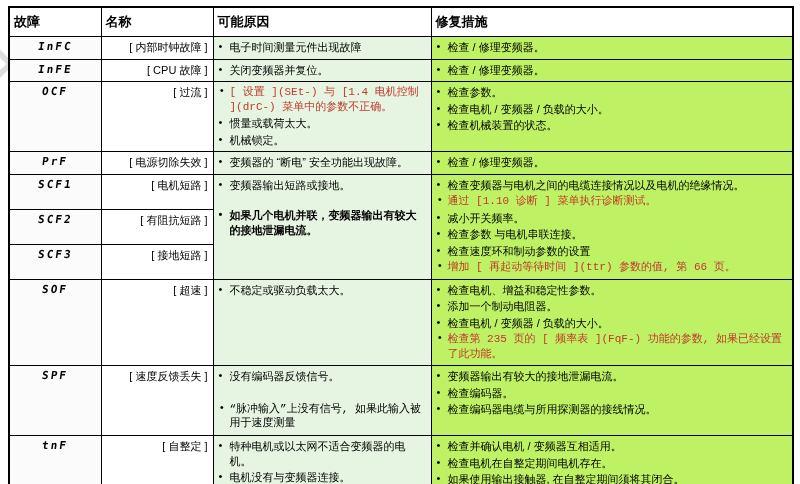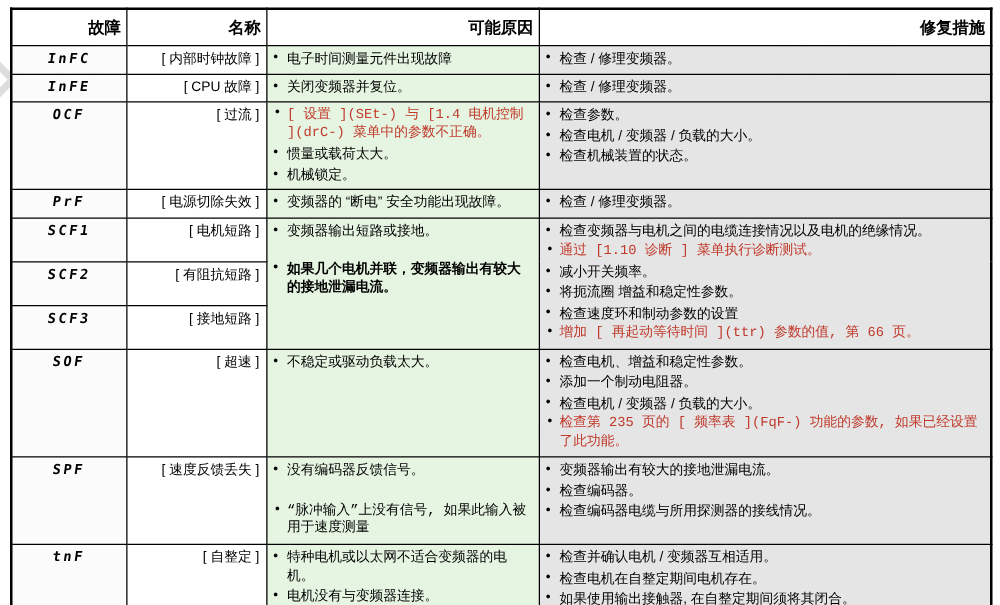--- a/index.html
+++ b/index.html
@@ -68,21 +68,21 @@
   }
   table.grid th, table.grid td {
     border: 1px solid #000000;
     vertical-align: top;
     padding: 3px 5px 4px 5px;
     font-size: 11px;
     line-height: 1.32;
     color: #000000;
   }
   table.grid th {
-    text-align: right;
+    text-align: left;
     font-weight: bold;
     font-size: 13px;
     padding: 5px 4px 6px 4px;
     background: #ffffff;
     vertical-align: middle;
   }
   col.c1 { width: 92px; }
   col.c2 { width: 112px; }
   col.c3 { width: 218px; }
   col.c4 { width: 362px; }
@@ -106,21 +106,21 @@
     vertical-align: middle;
     font-size: 11.5px;
     color: #b0262a;
     background: #ffffff;
     text-align: right;
   }
   td.cause {
     background: #e5f5e1;
   }
   td.fix {
-    background: #e5e5e5;
+    background: #bef264;
   }
 
   ul.bul {
     margin: 0;
     padding: 0;
     list-style: none;
   }
   ul.bul > li {
     position: relative;
     padding-left: 11px;
@@ -257,21 +257,21 @@
         <ul class="bul">
           <li>变频器输出短路或接地。</li>
           <li style="margin-top:16px;font-weight:bold;">如果几个电机并联，变频器输出有较大的接地泄漏电流。</li>
         </ul>
       </td>
       <td class="fix" rowspan="3">
         <ul class="bul">
           <li>检查变频器与电机之间的电缆连接情况以及电机的绝缘情况。</li>
           <li class="red">通过 [1.10 诊断 ] 菜单执行诊断测试。</li>
           <li>减小开关频率。</li>
-          <li>将扼流圈 增益和稳定性参数。</li>
+          <li>检查参数 与电机串联连接。</li>
           <li>检查速度环和制动参数的设置</li>
           <li class="red">增加 [ 再起动等待时间 ](ttr) 参数的值, 第 66 页。</li>
         </ul>
       </td>
     </tr>
     <tr>
       <td class="code"><span class="seg">SCF2</span></td>
       <td class="name">[ 有阻抗短路 ]</td>
     </tr>
     <tr>

